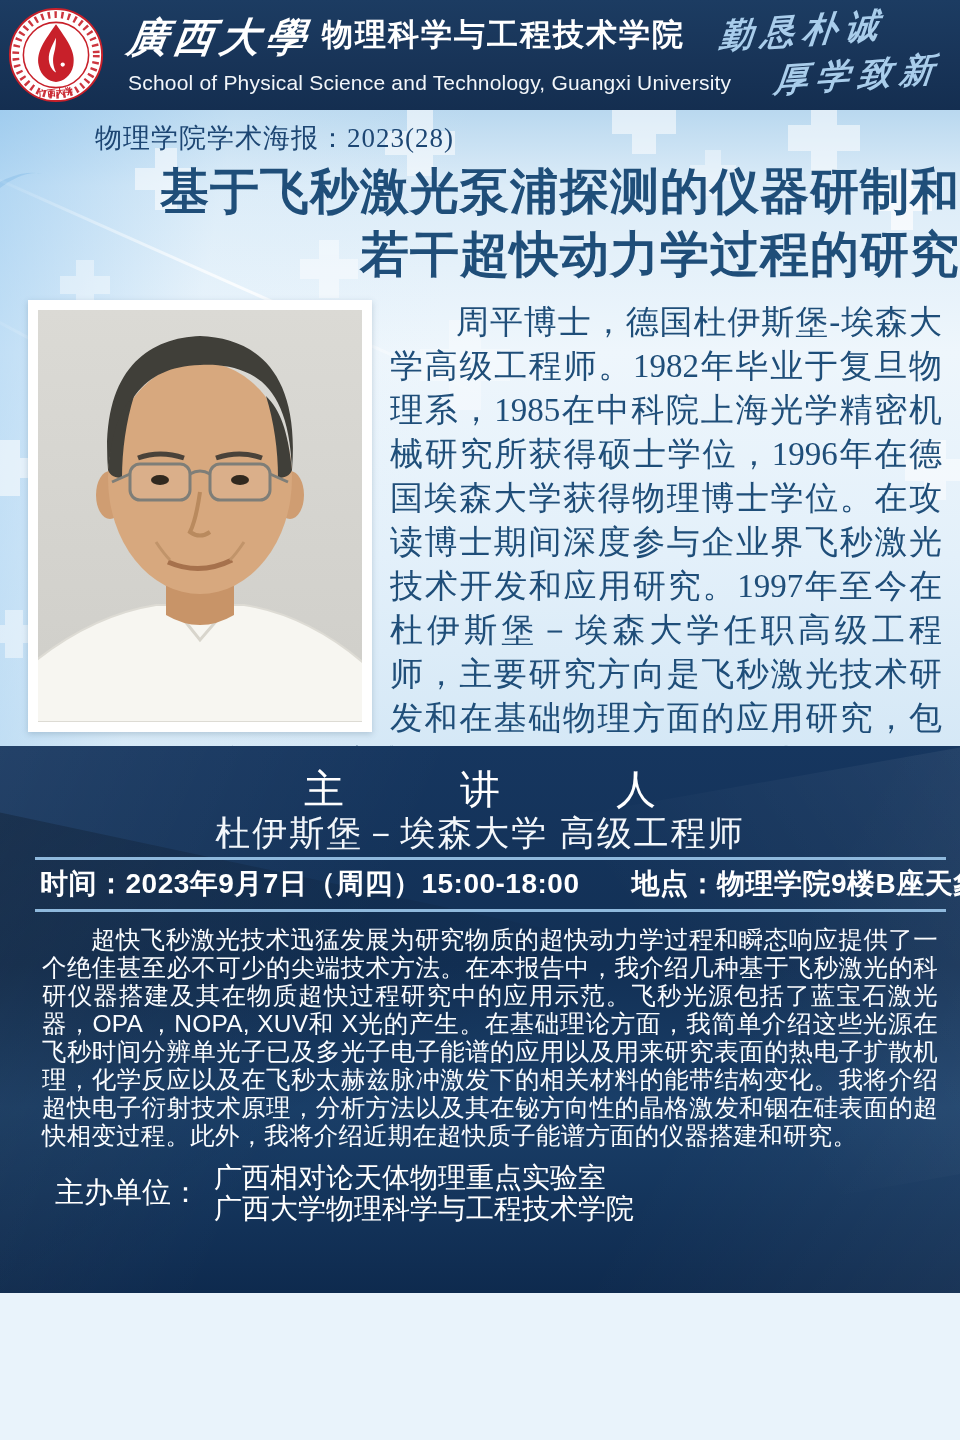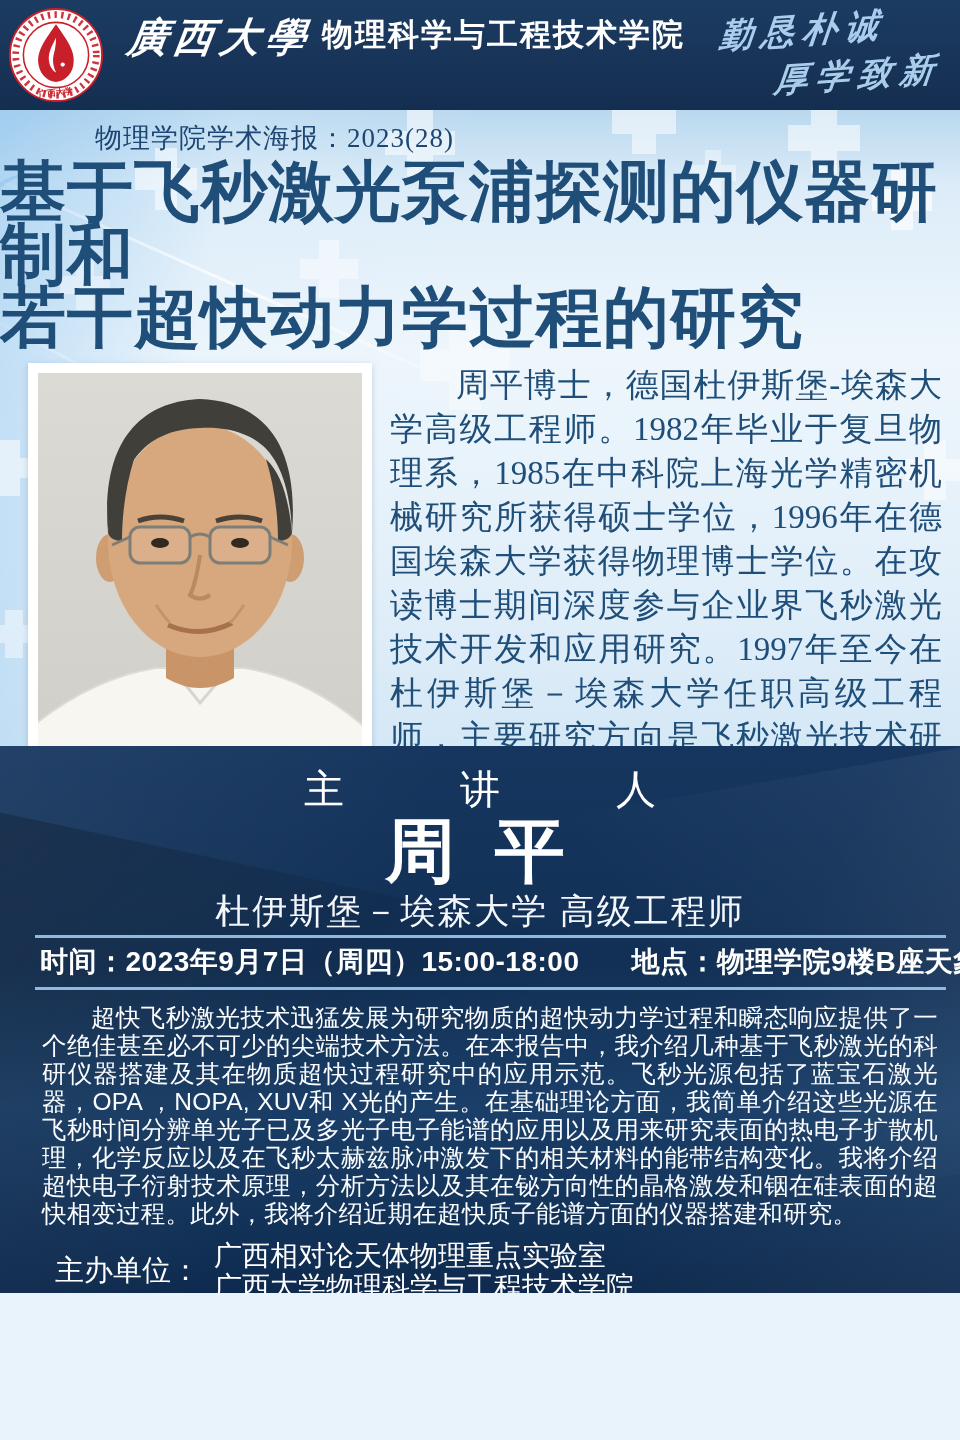--- a/index.html
+++ b/index.html
@@ -46,23 +46,23 @@
   .cross:before,.cross:after{content:"";position:absolute;background:#ffffff;}
   .cross:before{left:32%;top:0;width:36%;height:100%;}
   .cross:after{left:0;top:32%;width:100%;height:36%;}
   .streak{position:absolute;background:linear-gradient(90deg,rgba(255,255,255,0),rgba(255,255,255,.8),rgba(255,255,255,0));height:3px;transform-origin:left center;}
   .curve{position:absolute;border-radius:50%;border-left:26px solid rgba(120,180,228,.35);width:260px;height:700px;left:-150px;top:60px;transform:rotate(8deg);}
   .series{
     position:relative;margin:10px 0 0 95px;font-size:27px;line-height:36px;
     color:#1d4673;letter-spacing:1px;
   }
   .main-title{
-    position:relative;margin-top:4px;text-align:left;
+    position:relative;margin-top:4px;text-align:right;
     font-family:"Liberation Sans","DejaVu Sans",sans-serif;font-weight:700;
-    font-size:66px;line-height:63px;color:#1f4e79;letter-spacing:1px;
+    font-size:49px;line-height:63px;color:#1f4e79;letter-spacing:1px;
   }
   .bio-wrap{position:relative;margin:14px 18px 0 45px;}
   .photo-frame{
     float:left;width:324px;height:412px;border:10px solid #ffffff;
     margin:0 18px 6px -17px;box-shadow:0 2px 6px rgba(60,90,120,.25);
     background:#d6d4cf;
   }
   .photo-frame svg{display:block;width:100%;height:100%;}
   .bio-text{
     font-size:33px;line-height:44px;color:#1f4e79;text-align:justify;
@@ -113,20 +113,21 @@
         <path d="M50,18 C39,34 29,46 32,61 C34,72 43,78 50,78 C57,78 66,72 68,61 C71,46 61,34 50,18 Z" fill="#c8202a"></path>
         <path d="M50,32 C45,42 41,49 43,58 C44.5,64.5 49,68 50,68 C47,62 46,55 48,48 C49.5,42.5 50,37 50,32 Z" fill="#ffffff"></path>
         <circle cx="57" cy="60" r="2.2" fill="#ffffff"></circle>
         <text x="50" y="92" text-anchor="middle" font-size="9" fill="#c8202a" font-weight="bold" transform="rotate(-6 50 92)">广西大学</text>
       </svg>
     </div>
     <div class="header-titles">
       <div>
         <span class="uni-script">廣西大學</span><span class="school-cn">物理科学与工程技术学院</span>
       </div>
+      <div class="school-en">School of Physical Science and Technology, Guangxi University</div>
     </div>
     <div class="motto">
       <div class="motto-l1">勤恳朴诚</div>
       <div class="motto-l2">厚学致新</div>
     </div>
   </div>
 
   <div class="light">
 
     <div class="deco" style="left:0;top:0;width:100%;height:100%;">
@@ -197,21 +198,20 @@
           <path d="M130,252 Q162,266 194,250" stroke="#a6714c" stroke-width="5" fill="none"></path>
           <path d="M118,232 Q126,244 132,250 M206,232 Q198,244 192,250" stroke="#c1946a" stroke-width="3" fill="none"></path>
         </svg>
       </div>
       <div class="bio-text">周平博士，德国杜伊斯堡-埃森大学高级工程师。1982年毕业于复旦物理系，1985在中科院上海光学精密机械研究所获得硕士学位，1996年在德国埃森大学获得物理博士学位。在攻读博士期间深度参与企业界飞秒激光技术开发和应用研究。1997年至今在杜伊斯堡－埃森大学任职高级工程师，主要研究方向是飞秒激光技术研发和在基础物理方面的应用研究，包括飞秒XUV和X光的产生以及在固体及表面物理的基础理论研究。近期主导了超快电子衍射在超导以及固体薄膜在飞秒脉冲激发下的晶体结构变化研究。目前正在开展基于飞秒时间分辨的单光子以及多光子的超快电子能谱设备研制和相关技术研发。</div>
     </div>
   </div>
 
   <div class="dark">
     <div class="dk speaker-label"><span>主讲人</span></div>
-    <div class="dk speaker-name">周 平</div>
     <div class="dk speaker-affil">杜伊斯堡－埃森大学  高级工程师</div>
 
     <div class="dk rule"></div>
 
     <div class="dk when-where">
       <div><span>时间：</span><span>2023年9月7日（周四）15:00-18:00</span></div>
       <div><span>地点：</span><span>物理学院9楼B座天象馆</span></div>
     </div>
 
     <div class="dk rule"></div>

